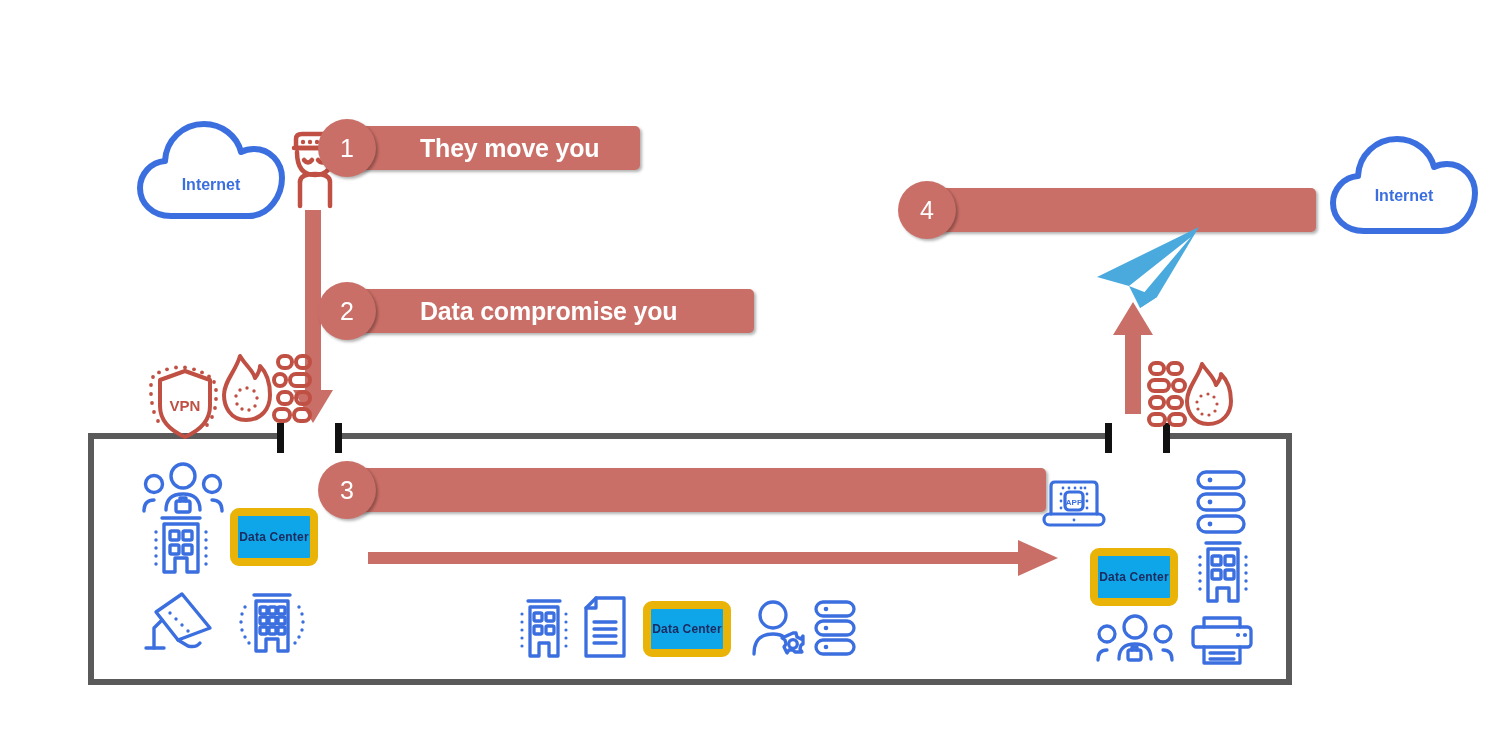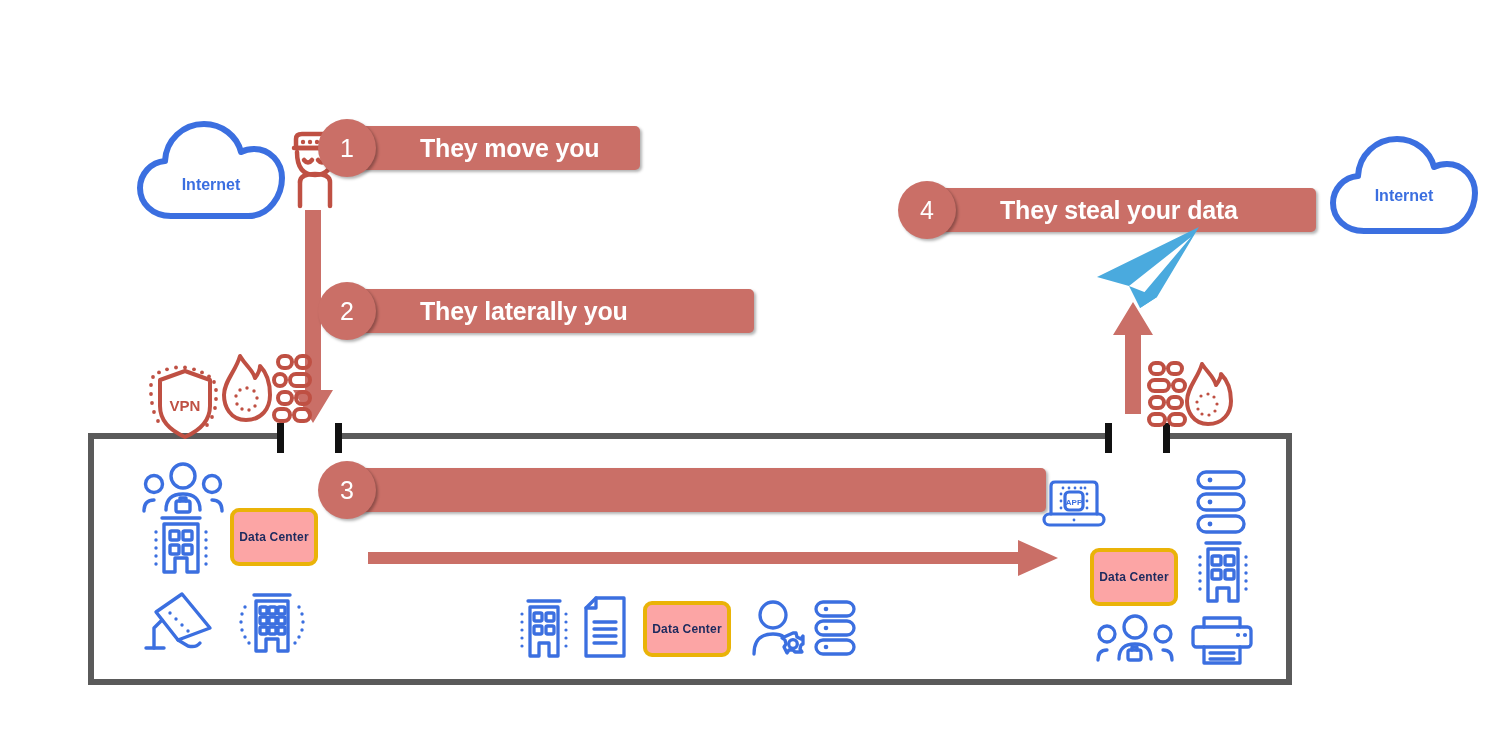--- a/index.html
+++ b/index.html
@@ -75,23 +75,23 @@
     font-weight: bold;
     font-size: 25px;
     white-space: nowrap;
     letter-spacing: -0.2px;
     position: relative;
     z-index: 2;
   }
 
   
   .dc-box {
-    border: 4px solid #eab308;
+    border: 8px solid #eab308;
     border-radius: 9px;
-    background: #fca5a5;
+    background: #0ea5e9;
     display: flex;
     align-items: center;
     justify-content: center;
     box-sizing: border-box;
   }
   .dc-label {
     color: #1c2a5e;
     font-weight: bold;
     letter-spacing: 0.2px;
     white-space: nowrap;
@@ -159,34 +159,33 @@
   <div class="abs" style="left:348px; top:126px;">
     <div class="banner-bar" style="width:292px; padding-left:72px;">
       <div class="banner-num">1</div>
       <div class="banner-text">They move you</div>
     </div>
   </div>
 
   <div class="abs" style="left:348px; top:289px;">
     <div class="banner-bar" style="width:406px; padding-left:72px;">
       <div class="banner-num">2</div>
-      <div class="banner-text">They laterally you</div>
+      <div class="banner-text">Data compromise you</div>
     </div>
   </div>
 
   <div class="abs" style="left:348px; top:468px;">
     <div class="banner-bar" style="width:698px; padding-left:72px;">
       <div class="banner-num">3</div>
     </div>
   </div>
 
   <div class="abs" style="left:928px; top:188px;">
     <div class="banner-bar" style="width:388px; padding-left:72px;">
       <div class="banner-num">4</div>
-      <div class="banner-text">They steal your data</div>
     </div>
   </div>
 
   <div class="abs" style="left:292px; top:210px;">
     <svg width="46" height="215" viewBox="0 0 46 215">
       <path d="M13,0 L29,0 L29,180 L41,180 L21,213 L1,180 L13,180 Z" fill="#ca6f67"></path>
     </svg>
   </div>
 
   <div class="abs" style="left:150px; top:366px;">

